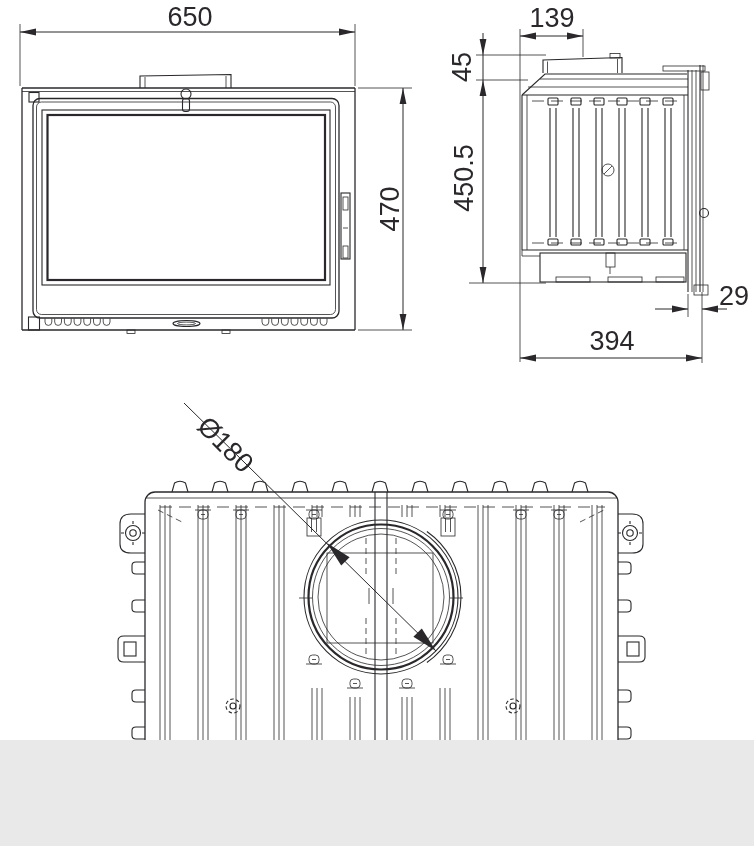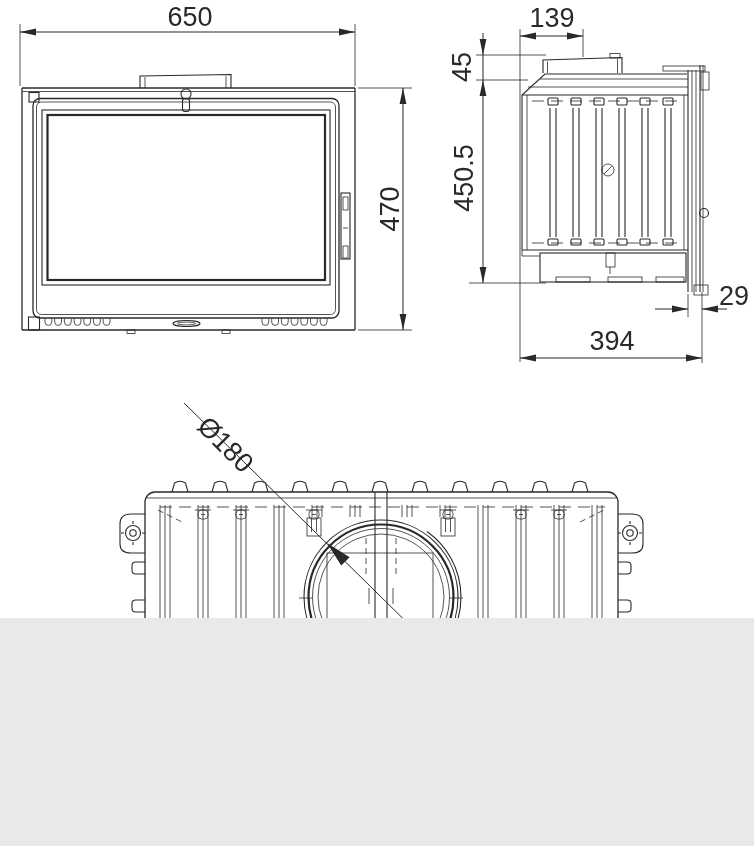--- a/index.html
+++ b/index.html
@@ -1,18 +1,18 @@
 <!DOCTYPE html>
 <html style="--line: #2a282b; --bg: #ffffff;"><head>
 <meta charset="utf-8">
 <style>
   :root { --line:#2a282b; --bg:#ffffff; }
   html,body { margin:0; padding:0; background:#e9e9e9; }
   .canvas {
-    width:754px; height:618px; background:var(--bg);
+    width:754px; height:740px; background:var(--bg);
     position:relative; overflow:hidden; margin:0 auto;
     font-family:"Liberation Sans", sans-serif;
   }
   svg { display:block; }
   .ln   { stroke:var(--line); fill:none; stroke-linecap:butt; stroke-linejoin:miter; }
   .s1   { stroke-width:1.3; }
   .s15  { stroke-width:1.1; }
   .s2   { stroke-width:0.8; }
   .s3   { stroke-width:2.2; }
   .dim  { stroke-width:1.0; }

